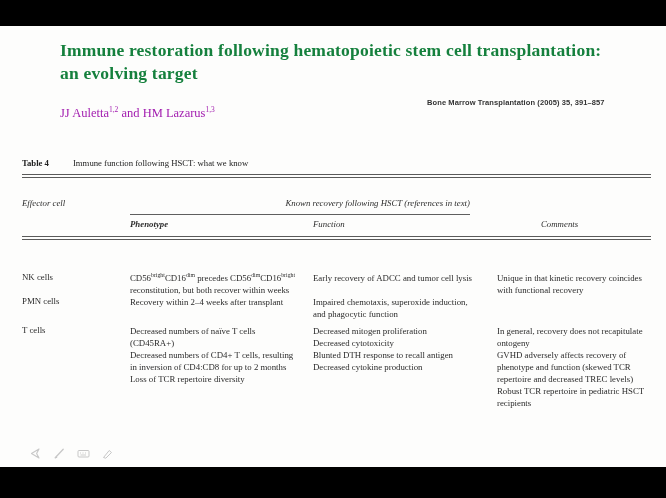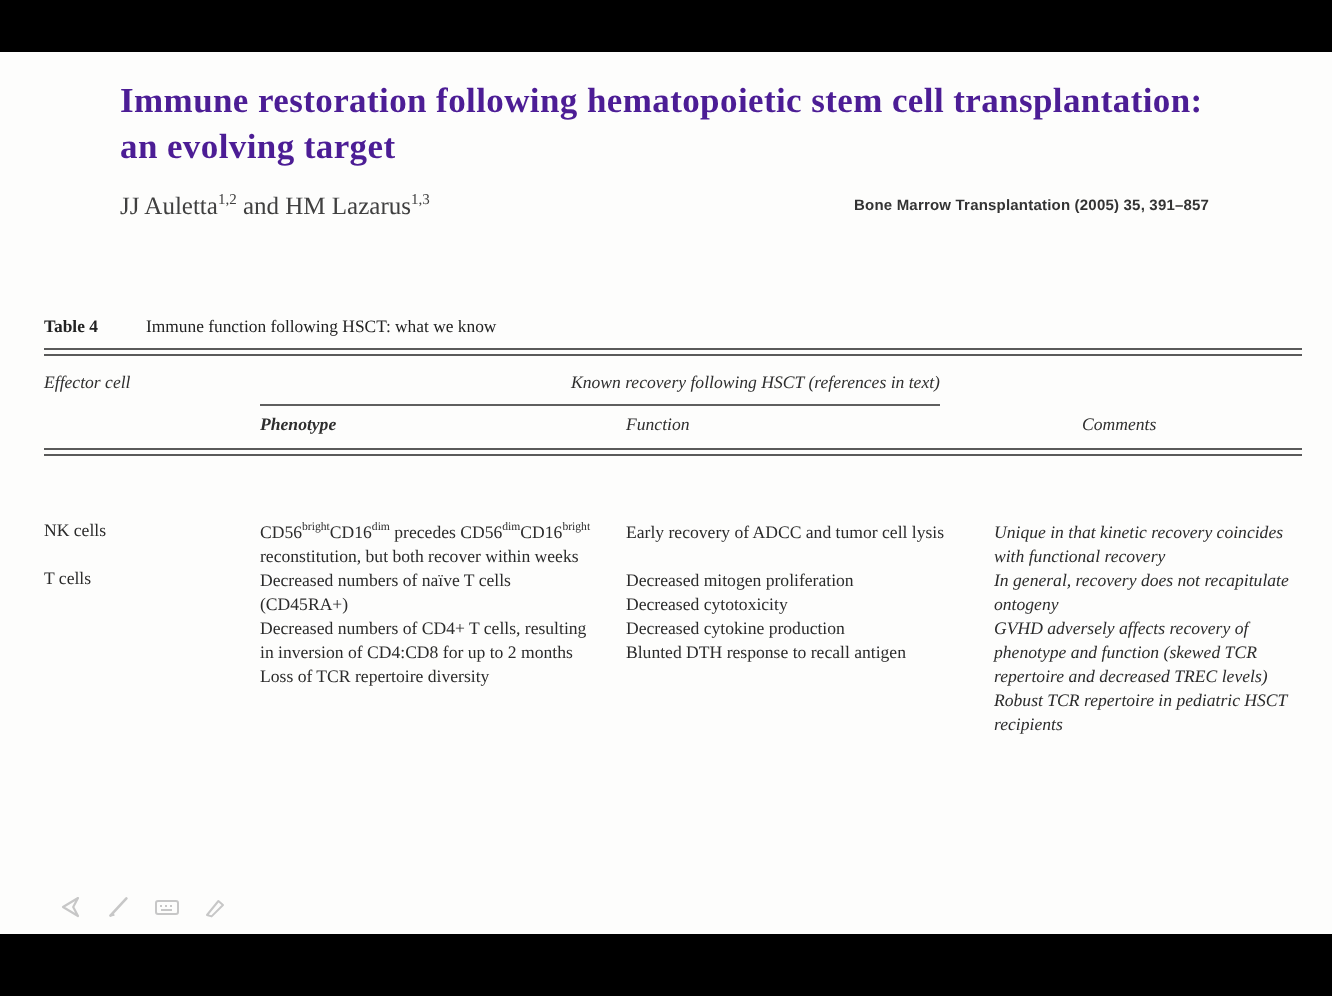--- a/index.html
+++ b/index.html
@@ -9,56 +9,56 @@
     -webkit-font-smoothing:antialiased;
   }
   .stage{position:relative;width:666px;height:498px;background:#000;}
   .slide{
     position:absolute;left:0;right:0;top:26px;bottom:31px;
     background:#fdfdfc;color:#2b2b2b;
   }
   
   .title{
     position:absolute;top:13px;left:60px;right:36px;margin:0;
-    font-size:17.5px;line-height:22.5px;font-weight:bold;color:#4c1d95;
+    font-size:17.5px;line-height:22.5px;font-weight:bold;color:#15803d;
     letter-spacing:.2px;
   }
   .title .tl{display:block;}
   .authors{
-    position:absolute;top:70px;left:60px;
-    font-size:12.5px;color:#404040;
+    position:absolute;top:80px;left:60px;
+    font-size:12.5px;color:#a21caf;
   }
   .authors sup{font-size:7.5px;line-height:0;}
   .journal{
     position:absolute;top:72px;left:427px;
     font-family:"Liberation Sans","DejaVu Sans",sans-serif;
     font-size:7.5px;font-weight:bold;color:#333;letter-spacing:.1px;
   }
   
   .table4{position:absolute;top:132px;left:22px;width:629px;font-size:8.8px;}
   .caption-row{height:14px;font-size:8.7px;color:#222;}
   .tlabel{font-weight:bold;margin-right:24px;}
   .rule{height:2px;border-top:1px solid #5a5a5a;border-bottom:1px solid #5a5a5a;margin-top:2px;}
-  .hdr1{position:relative;height:14px;margin-top:8px;font-style:italic;color:#2e2e2e;}
+  .hdr1{position:relative;height:14px;margin-top:20px;font-style:italic;color:#2e2e2e;}
   .eff-h{position:absolute;left:0;top:0;}
   .span-h{position:absolute;left:108px;top:0;width:340px;text-align:right;}
   .midrule{margin-top:2px;margin-left:108px;width:340px;border-top:1px solid #5f5f5f;height:0;}
   .hdr2{position:relative;height:12px;margin-top:4px;font-style:italic;color:#2e2e2e;}
   .ph-h{position:absolute;left:108px;top:0;font-weight:bold;}
   .fn-h{position:absolute;left:291px;top:0;}
   .cm-h{position:absolute;left:475px;top:0;margin-left:44px;}
   .rule.r2{margin-top:5px;}
   .tbody{margin-top:32px;}
   .trow{display:grid;grid-template-columns:108px 183px 184px 1fr;}
   .trow.gap1{}
   .trow.gap2{margin-bottom:5px;}
   .trow p{margin:0;line-height:12px;}
   .c-ph{padding-right:14px;}
   .c-fn{padding-right:18px;}
-  .c-cm{padding-right:2px;font-style:italic;}
+  .c-cm{padding-right:2px;}
   .trow sup{font-size:5.8px;line-height:0;}
   
   .toolbar{position:absolute;left:28px;bottom:6px;display:flex;gap:9px;align-items:center;}
   .tool-btn{width:15px;height:15px;padding:0;border:none;background:transparent;cursor:pointer;}
   .tool-btn svg{display:block;}
 </style>
 </head>
 <body>
 
 <div class="stage">
@@ -105,33 +105,43 @@
             <p><span>CD56</span><sup>bright</sup><span>CD16</span><sup>dim</sup><span> precedes CD56</span><sup>dim</sup><span>CD16</span><sup>bright</sup><span> reconstitution, but both recover within weeks</span></p>
           </div>
           <div class="c-fn">
             <p>Early recovery of ADCC and tumor cell lysis</p>
           </div>
           <div class="c-cm">
             <p>Unique in that kinetic recovery coincides with functional recovery</p>
           </div>
         </div>
 
+        <div class="trow gap2">
+          <div class="c-eff">PMN cells</div>
+          <div class="c-ph">
+            <p>Recovery within 2–4 weeks after transplant</p>
+          </div>
+          <div class="c-fn">
+            <p>Impaired chemotaxis, superoxide induction, and phagocytic function</p>
+          </div>
+          <div class="c-cm"></div>
+        </div>
 
         <div class="trow">
           <div class="c-eff">T cells</div>
           <div class="c-ph">
             <p>Decreased numbers of naïve T cells (CD45RA+)</p>
             <p>Decreased numbers of CD4+ T cells, resulting in inversion of CD4:CD8 for up to 2 months</p>
             <p>Loss of TCR repertoire diversity</p>
           </div>
           <div class="c-fn">
             <p>Decreased mitogen proliferation</p>
             <p>Decreased cytotoxicity</p>
+            <p>Blunted DTH response to recall antigen</p>
             <p>Decreased cytokine production</p>
-            <p>Blunted DTH response to recall antigen</p>
           </div>
           <div class="c-cm">
             <p>In general, recovery does not recapitulate ontogeny</p>
             <p>GVHD adversely affects recovery of phenotype and function (skewed TCR repertoire and decreased TREC levels)</p>
             <p>Robust TCR repertoire in pediatric HSCT recipients</p>
           </div>
         </div>
 
       </div>
     </div>

